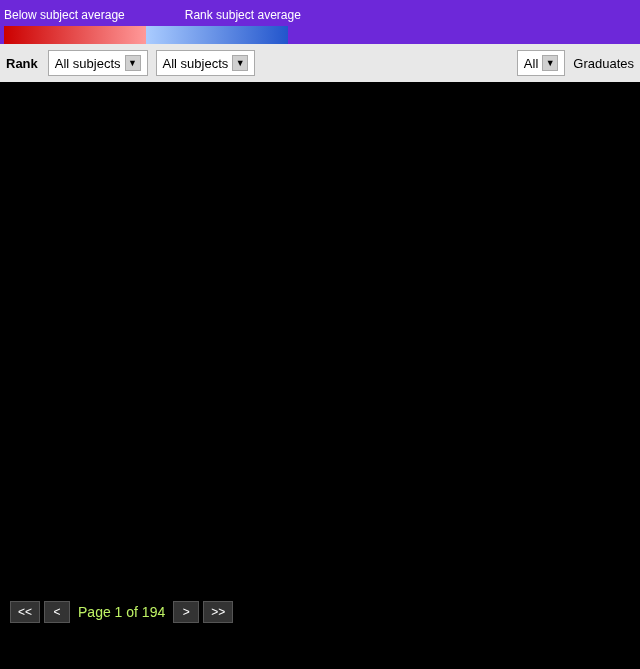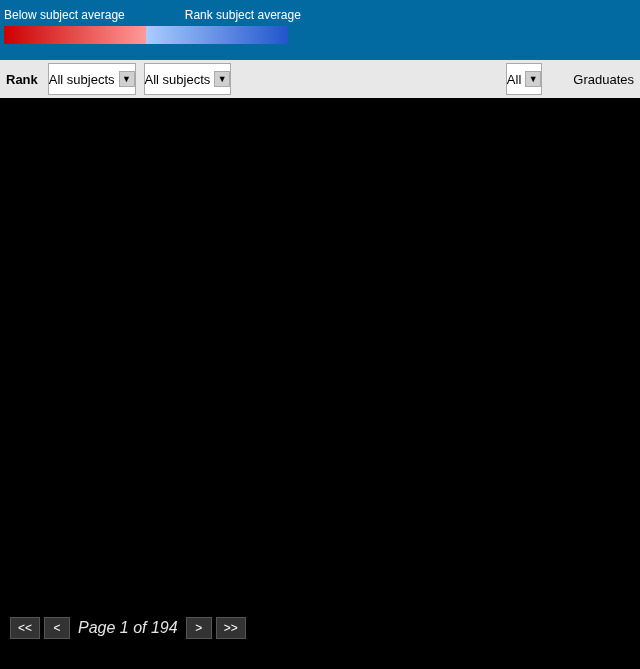--- a/index.html
+++ b/index.html
@@ -8,22 +8,22 @@
       height: 669px;
       background: #000;
       font-family: Arial, sans-serif;
       font-size: 13px;
       color: #000;
       overflow: hidden;
     }
 
     
     .legend-area {
-      padding: 8px 4px 16px 4px;
-      background: #0369a1;
+      padding: 8px 4px 0 4px;
+      background: #6d28d9;
     }
     .legend-labels {
       display: flex;
       gap: 60px;
       margin-bottom: 4px;
     }
     .legend-label {
       color: #fff;
       font-size: 12px;
     }
@@ -56,44 +56,43 @@
       font-size: 13px;
       font-weight: bold;
       color: #000;
       margin-right: 2px;
     }
     .dropdown {
       display: flex;
       align-items: center;
       background: #fff;
       border: 1px solid #aaa;
-      padding: 3px 0;
+      padding: 3px 6px;
       cursor: pointer;
       font-size: 13px;
-      height: 32px;
+      height: 26px;
     }
     .dropdown-text {
       margin-right: 4px;
     }
     .dropdown-arrow {
       width: 16px;
       height: 16px;
       background: #d0d0d0;
       border: 1px solid #aaa;
       display: flex;
       align-items: center;
       justify-content: center;
       font-size: 9px;
       cursor: pointer;
     }
     .spacer { flex: 1; }
     .toolbar-suffix {
       font-size: 13px;
       color: #000;
-      margin-left: 23px;
     }
 
     
     .main-content {
       background: #000;
       flex: 1;
       height: 509px;
     }
 
     
@@ -109,24 +108,23 @@
       background: #333;
       color: #fff;
       border: 1px solid #555;
       padding: 3px 7px;
       cursor: pointer;
       font-size: 12px;
       min-width: 26px;
       text-align: center;
     }
     .page-info {
-      color: #e5e5e5;
-      font-size: 16px;
+      color: #bef264;
+      font-size: 14px;
       margin: 0 4px;
-      font-style: italic;
     }
   </style>
 </head>
 <body>
 
 <div class="legend-area">
   <div class="legend-labels">
     <span class="legend-label">Below subject average</span>
     <span class="legend-label">Rank subject average</span>
   </div>

